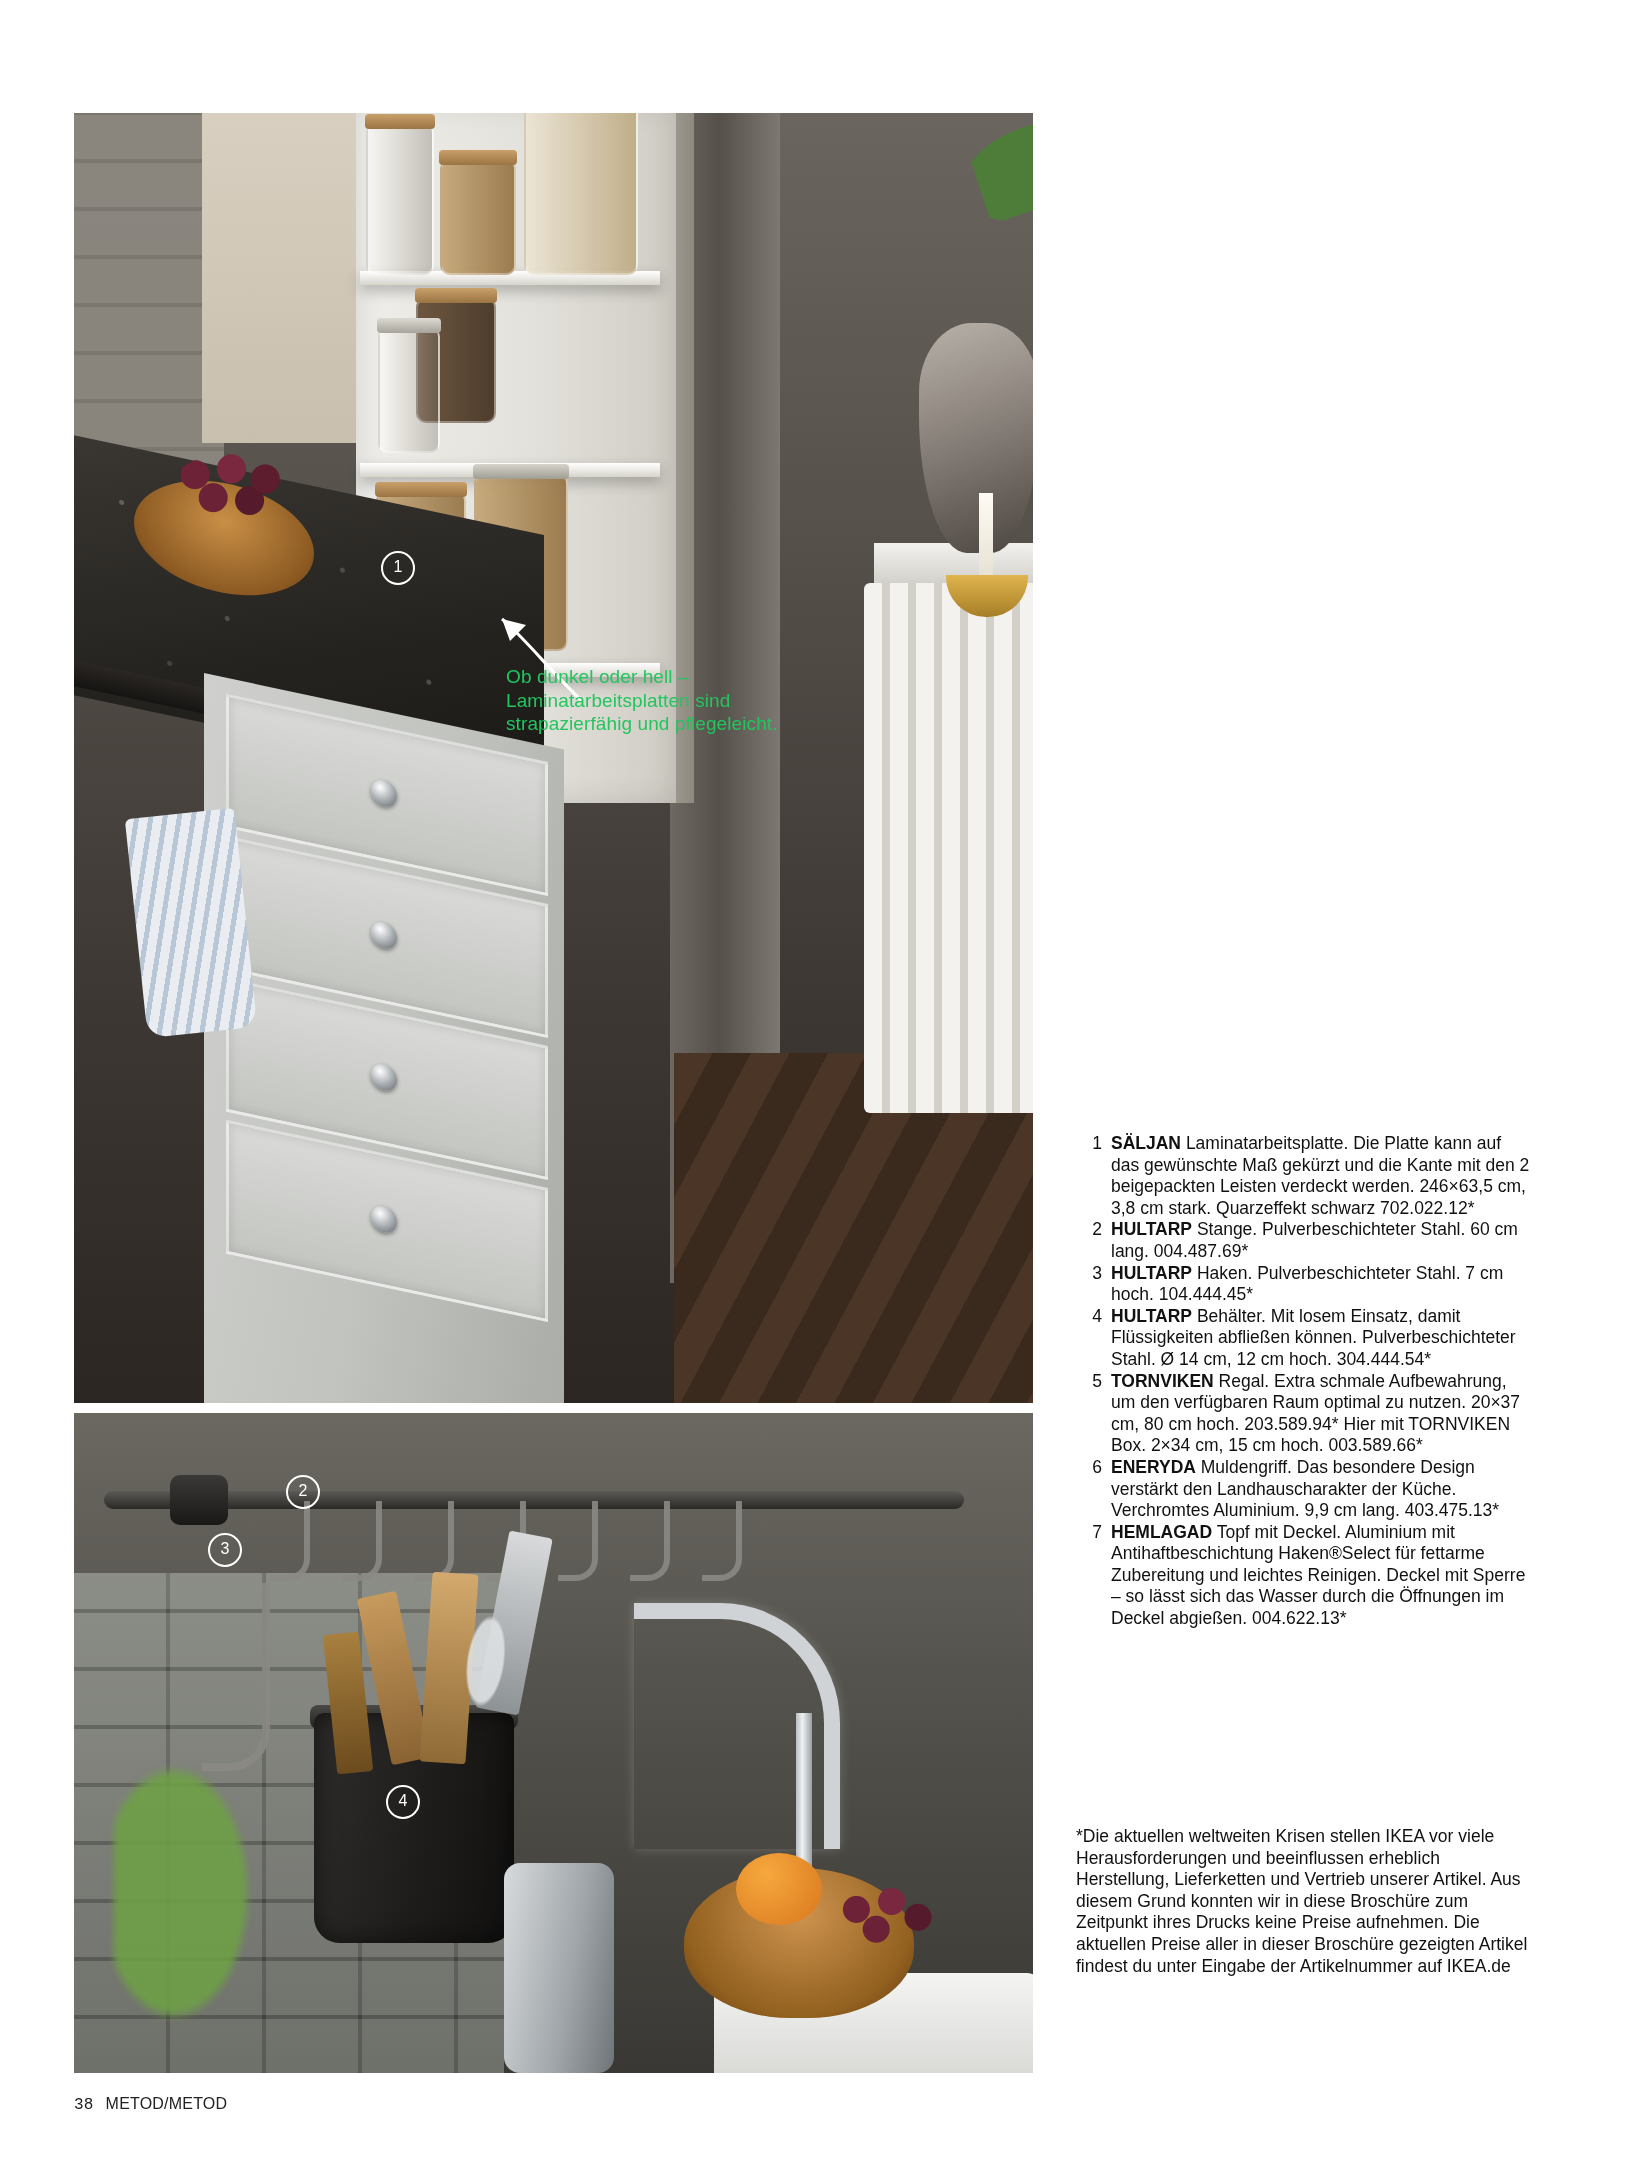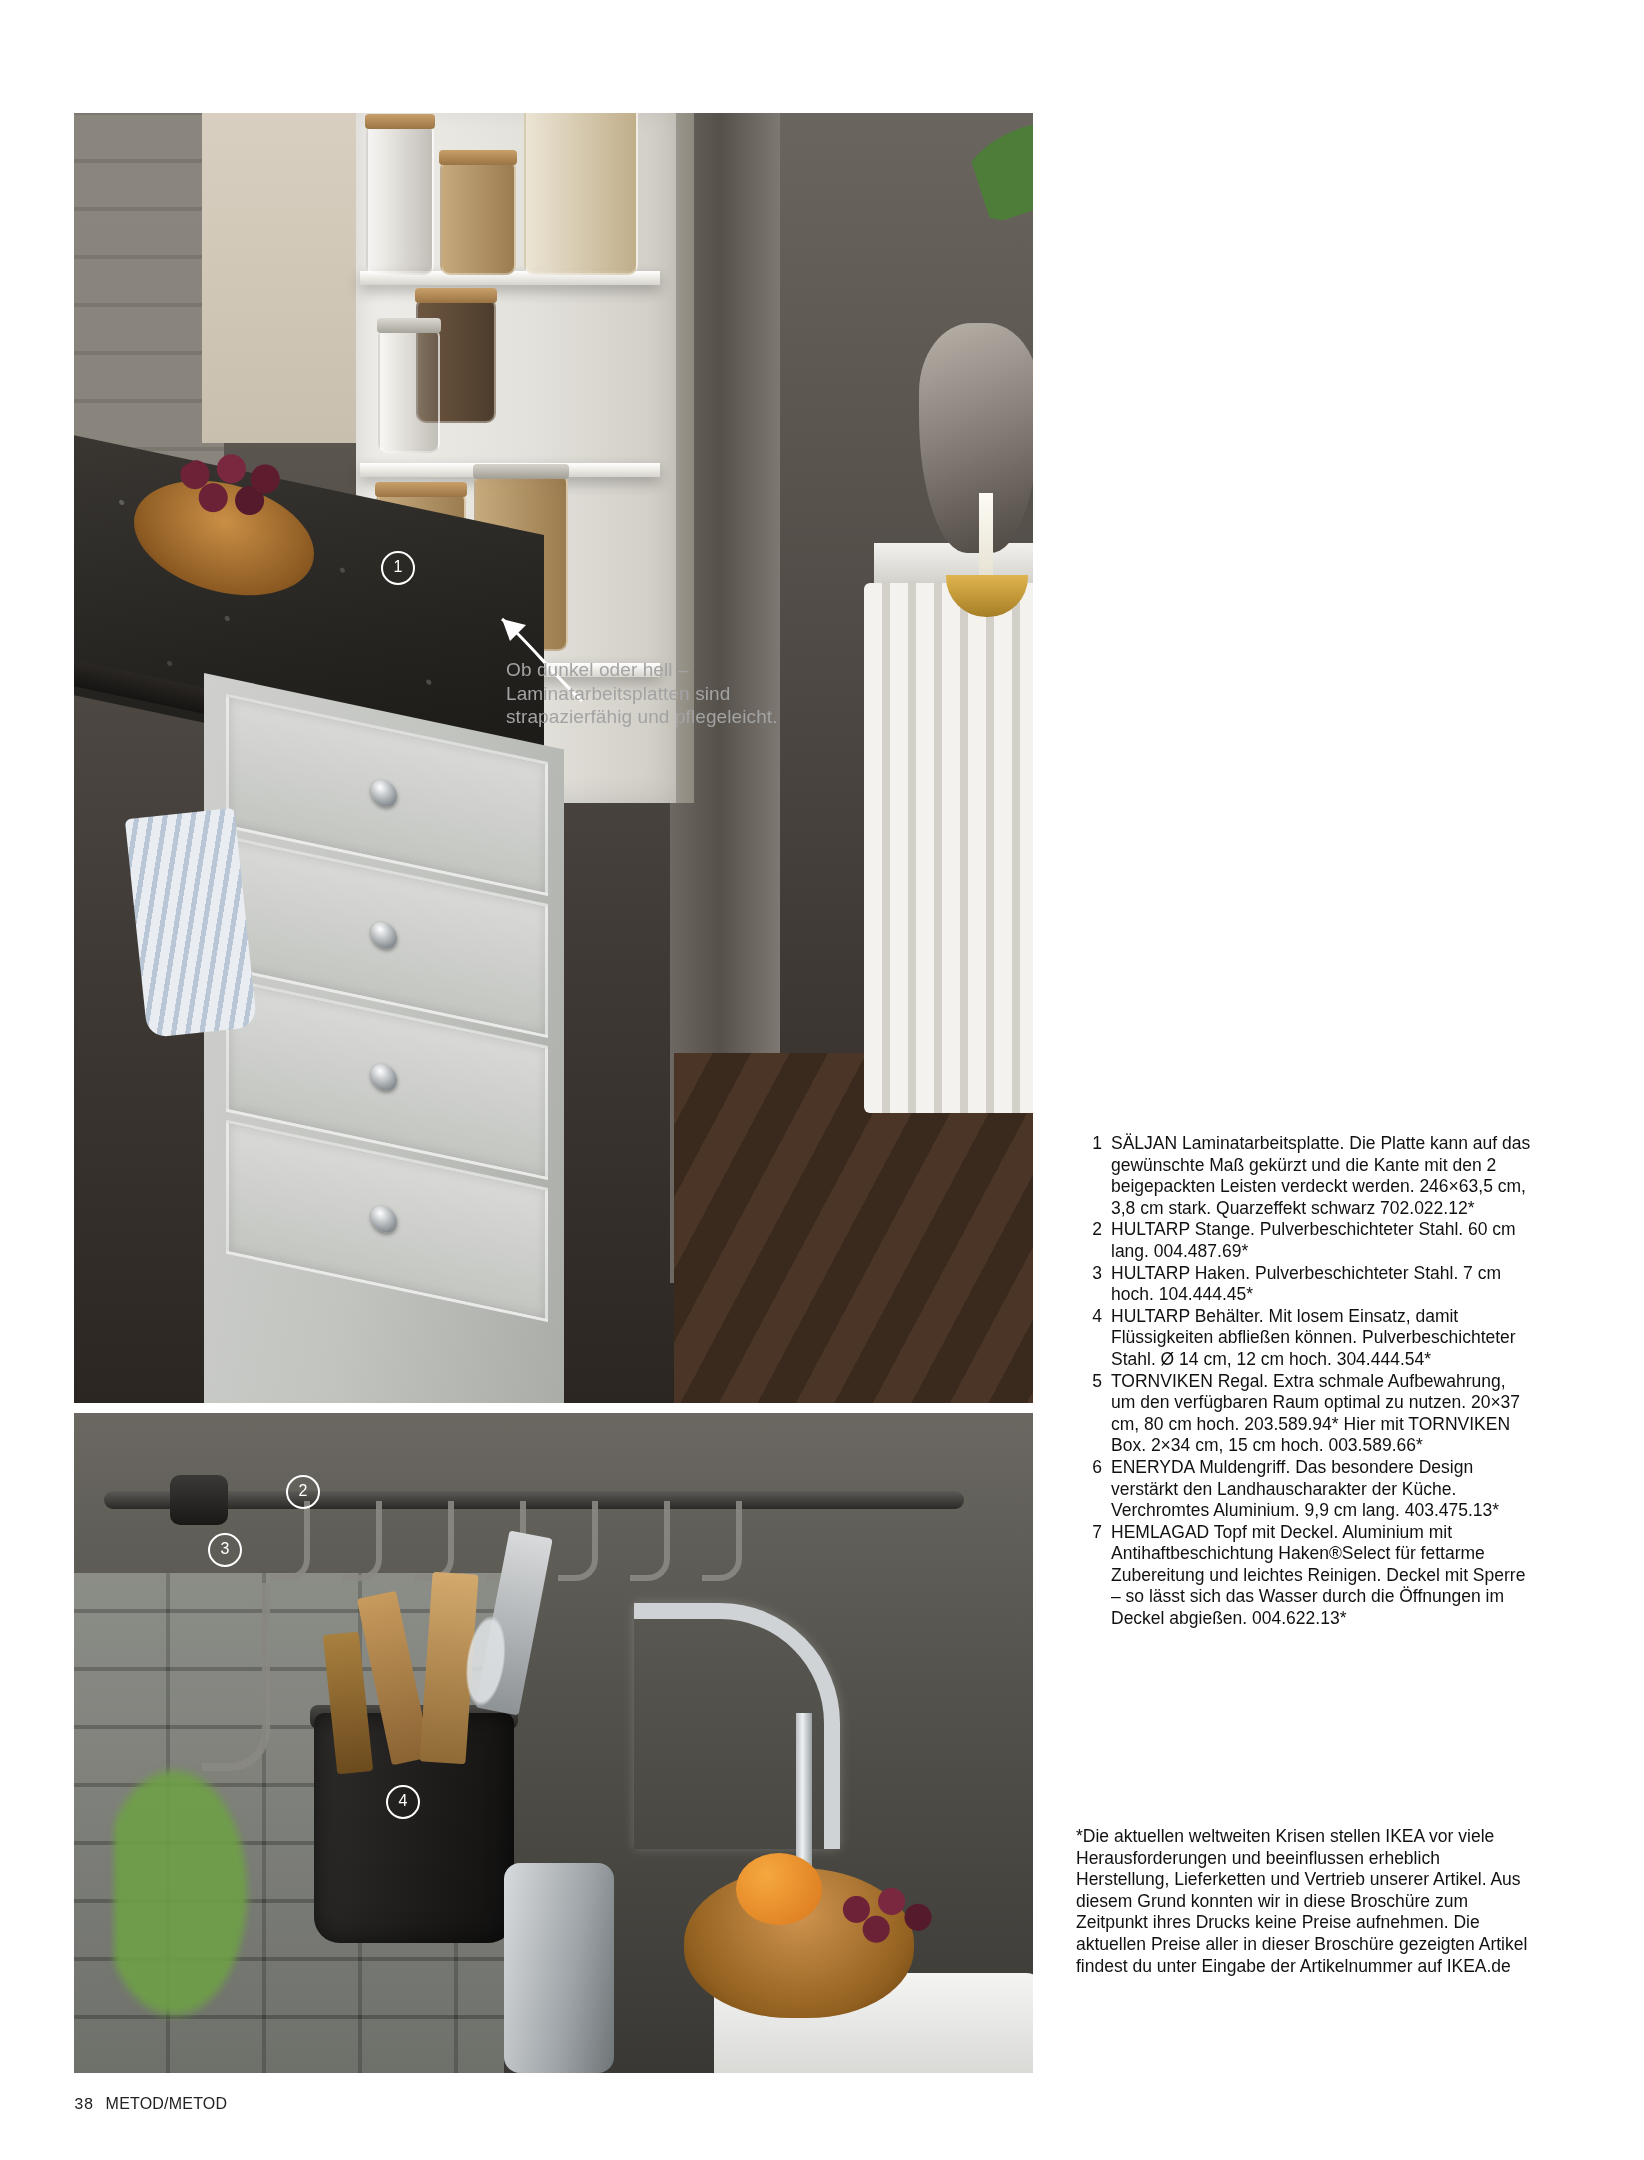--- a/index.html
+++ b/index.html
@@ -190,25 +190,26 @@
     border: 2px solid #ffffff;
     border-radius: 50%;
     color: #ffffff;
     font-size: 16px;
     line-height: 27px;
     text-align: center;
     font-family: "Liberation Sans", sans-serif;
   }
   .callout-text {
     position: absolute;
-    color: #a3a3a3;
+    color: #22c55e;
     font-size: 19px;
     line-height: 23.5px;
     width: 300px;
     letter-spacing: .1px;
+    margin-top: 7px;
   }
 
   
   #photo-bottom {
     position: absolute;
     left: 74px;
     top: 1413px;
     width: 959px;
     height: 660px;
     overflow: hidden;
@@ -324,21 +325,21 @@
   .prod-num {
     width: 26px;
     flex: 0 0 26px;
     text-align: right;
     padding-right: 9px;
     box-sizing: content-box;
   }
   .prod-body {
     flex: 1;
   }
-  .prod-body b { font-weight: normal; }
+  .prod-body b { font-weight: bold; }
 
   #footnote {
     position: absolute;
     left: 1076px;
     top: 1826px;
     width: 452px;
     font-size: 17.5px;
     line-height: 21.6px;
     color: #111111;
   }

